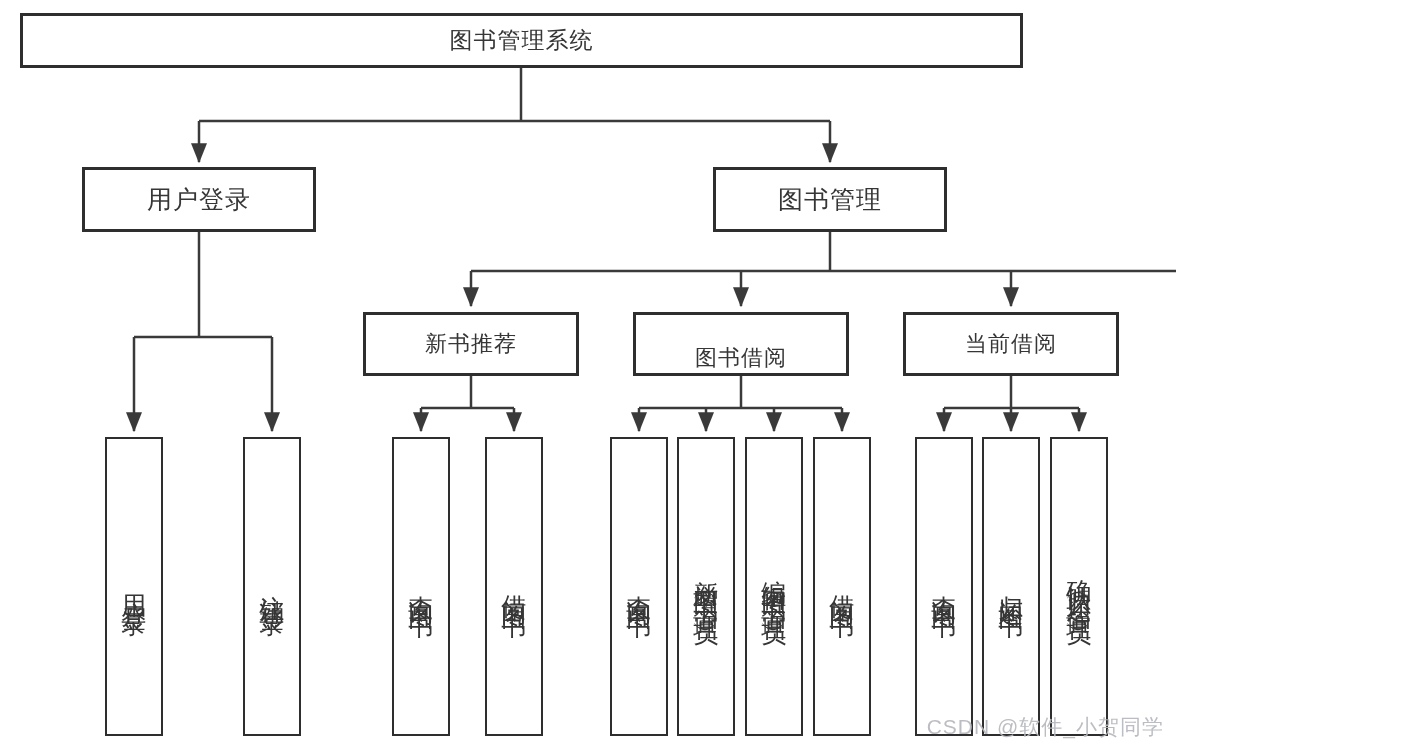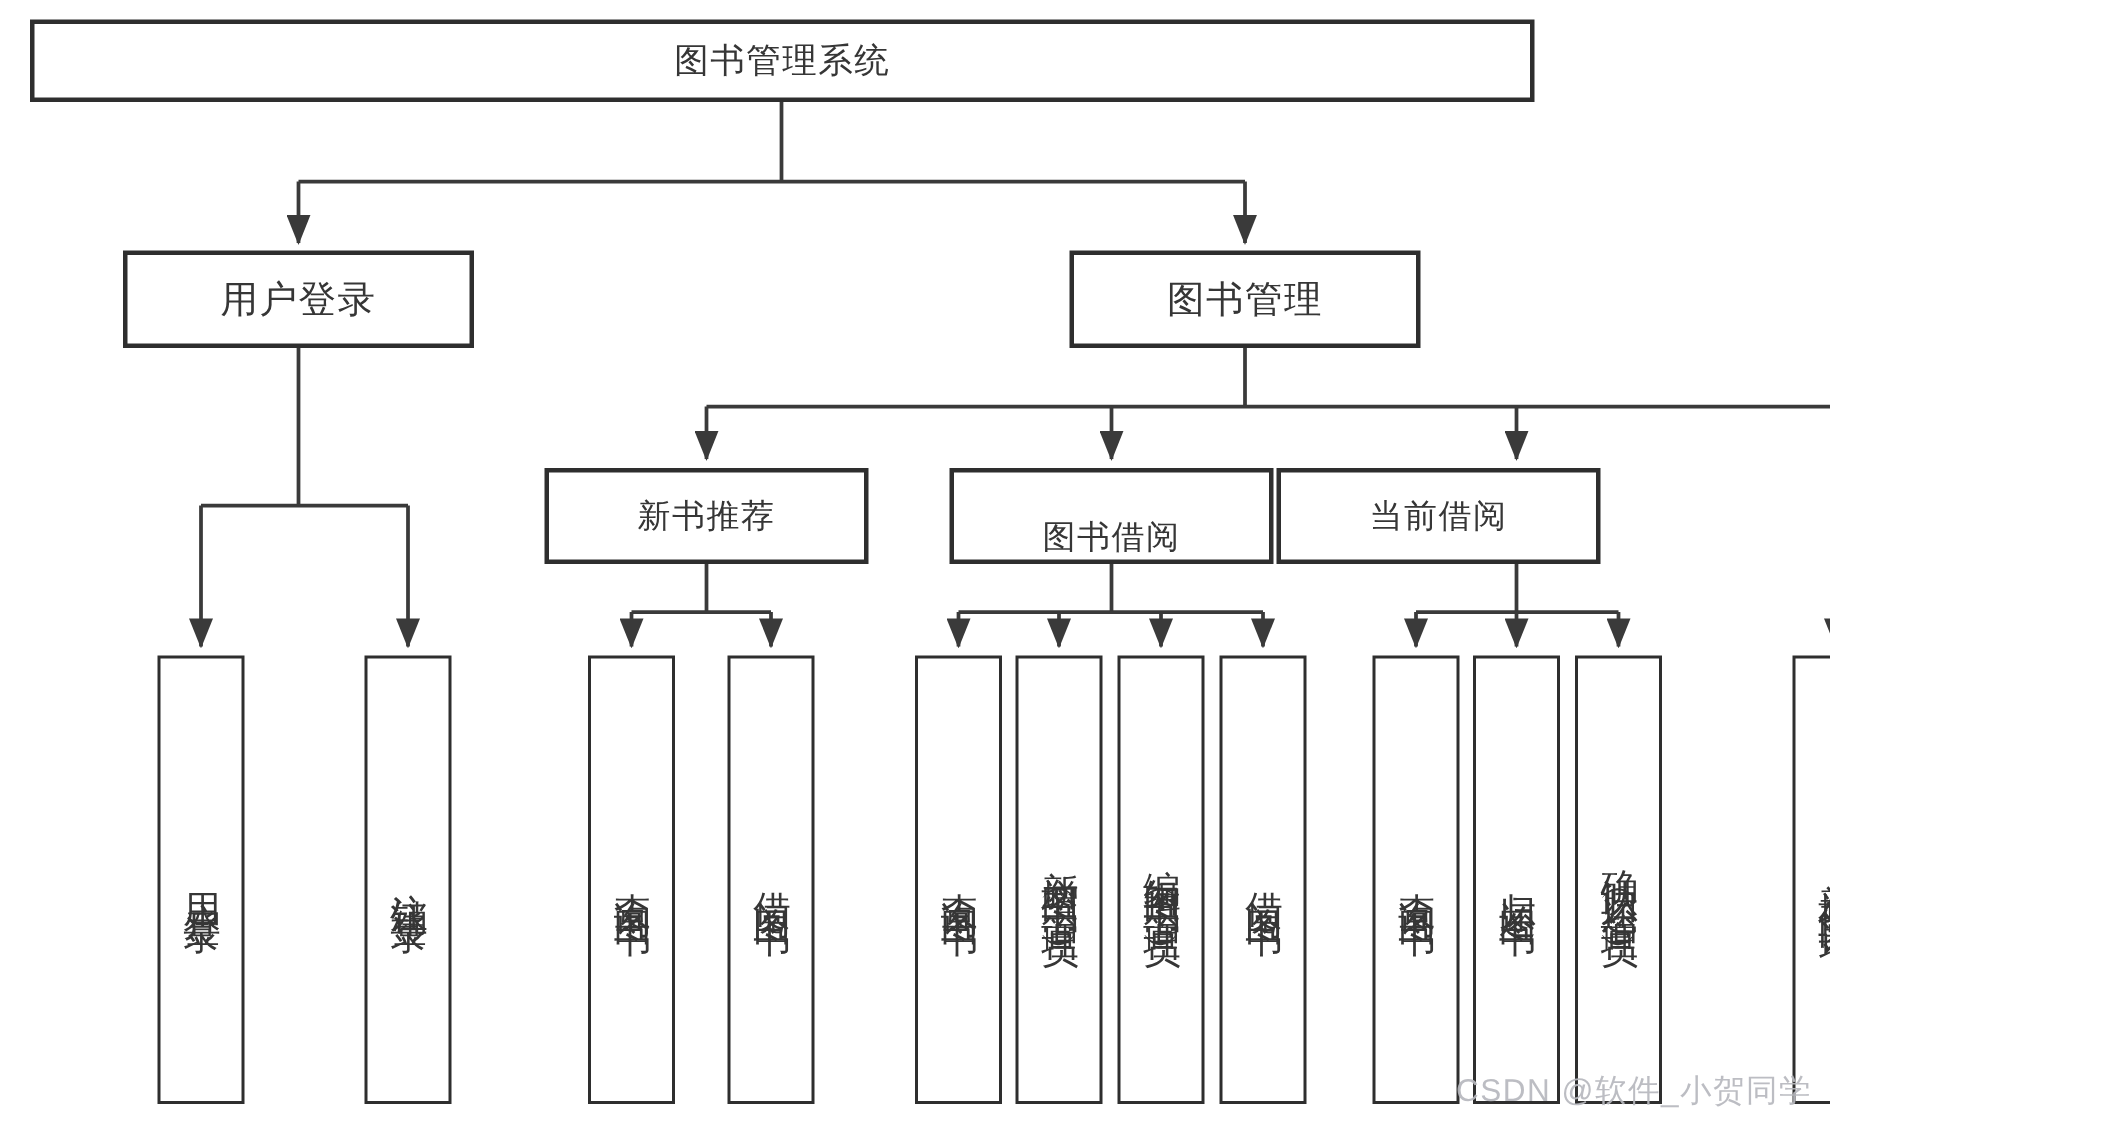--- a/index.html
+++ b/index.html
@@ -1,18 +1,18 @@
 <!DOCTYPE html>
 <html style="--line: #3a3a3a; --box-border: #2e2e2e; --box-bg: #ffffff; --text: #363636; --watermark: #b7b8be;"><head>
 <meta charset="utf-8">
 <style>
   html,body{margin:0;padding:0;background:#fff;}
   .canvas{
     position:relative;width:1176px;height:747px;background:var(--box-bg,#ffffff);
-    font-family:"Liberation Sans","DejaVu Sans",sans-serif;overflow:hidden;padding-left:44px;
+    font-family:"Liberation Sans","DejaVu Sans",sans-serif;overflow:hidden;
   }
   svg.connectors{position:absolute;left:0;top:0;z-index:0;}
   .ln{fill:none;stroke:var(--line,#3a3a3a);stroke-width:2.5px;}
   .ah{fill:var(--line,#3a3a3a);stroke:none;}
   .node{
     position:absolute;box-sizing:border-box;background:var(--box-bg,#ffffff);
     border:3px solid var(--box-border,#2e2e2e);color:var(--text,#363636);
     display:flex;align-items:center;justify-content:center;z-index:1;
   }
   .root{left:20px;top:13px;width:1003px;height:55px;font-size:23px;letter-spacing:1px;}
@@ -91,21 +91,21 @@
   <div class="node l3" style="left:363px;">
     <span>新书推荐</span>
   </div>
 
   <div class="node l2" style="left:713px;">
     <span>图书管理</span>
   </div>
   <div class="node l3" style="left:633px;align-items:flex-end;">
     <span>图书借阅</span>
   </div>
-  <div class="node l3" style="left:851px;justify-content:center;">
+  <div class="node l3" style="left:903px;justify-content:center;">
     <span>当前借阅</span>
   </div>
 
   <div class="node leaf" style="left:105px;">
     <span class="v">用户登录</span>
   </div>
   <div class="node leaf" style="left:243px;">
     <span class="v">注销登录</span>
   </div>
 

